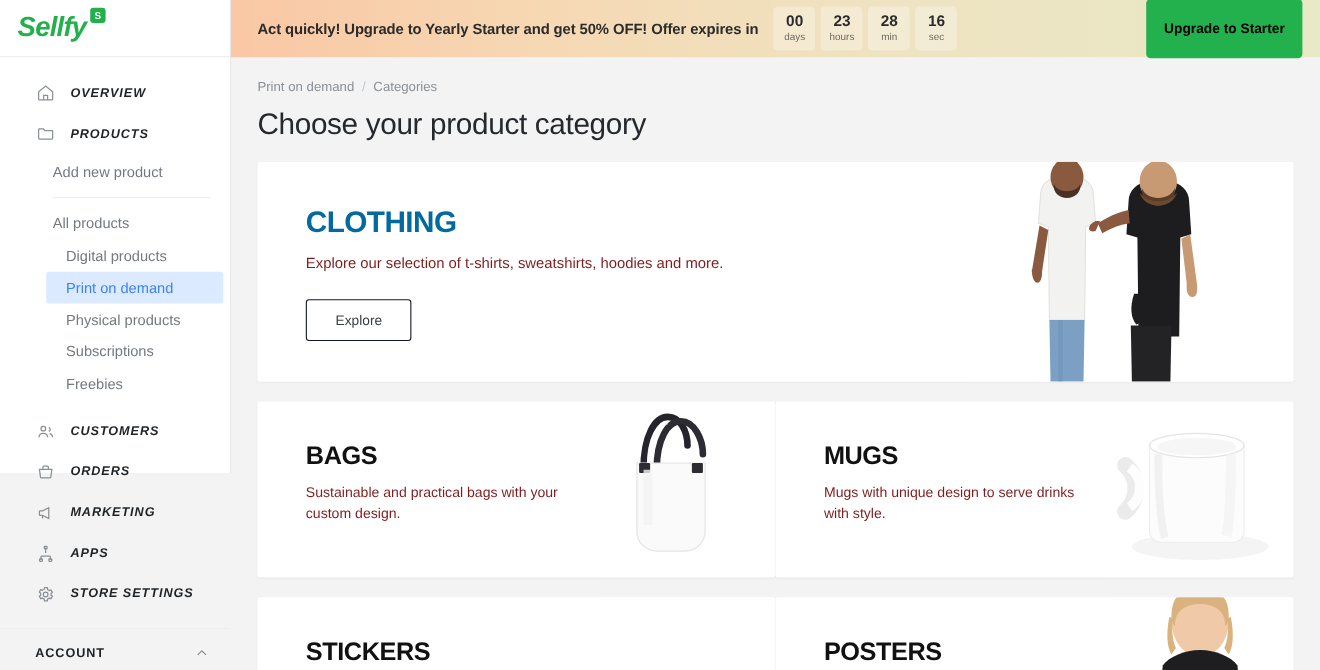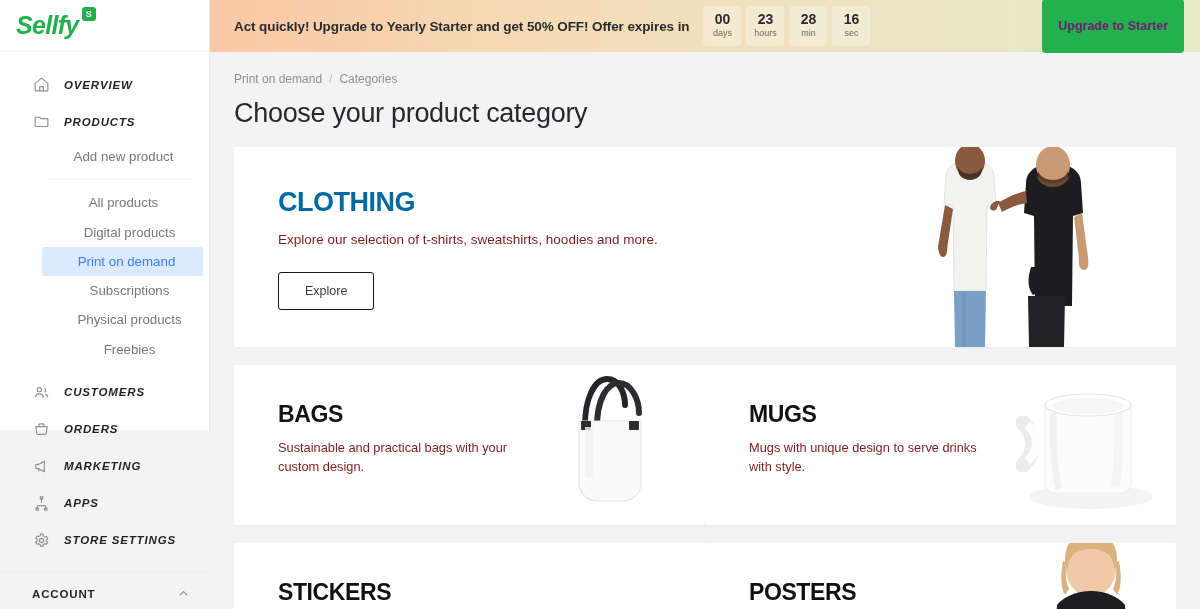--- a/index.html
+++ b/index.html
@@ -11,21 +11,20 @@
     color: #2b2b2b;
   }
   .app { display: flex; width: 1200px; height: 609px; }
 
   
   .sidebar {
     width: 210px; height: 430px; flex: 0 0 210px;
     background: #ffffff;
     border-right: 1px solid #e6e8ea;
     position: relative;
-    text-align: center;
   }
   .logo-wrap {
     height: 52px; display: flex; align-items: center;
     padding-left: 16px;
     border-bottom: 1px solid #eceef0;
   }
   .logo {
     font-size: 25px; font-weight: bold; color: #21b04b;
     letter-spacing: -0.7px; position: relative; font-style: italic;
   }
@@ -83,21 +82,21 @@
   .timer { display: flex; gap: 5px; }
   .tbox {
     width: 38px; height: 40px; border-radius: 4px;
     background: rgba(255,255,255,0.30);
     display: flex; flex-direction: column; align-items: center; justify-content: center;
   }
   .tnum { font-size: 14px; font-weight: bold; color: #2b2b2b; line-height: 1.1; }
   .tunit { font-size: 9px; color: #6d6a5e; line-height: 1.4; }
   .upgrade-btn {
     margin-left: auto;
-    background: #23b14d; color: #701a75; border: none; border-radius: 4px;
+    background: #23b14d; color: #000000; border: none; border-radius: 4px;
     font-size: 12.5px; font-weight: bold; padding: 20px 16px; cursor: pointer;
     font-family: "Liberation Sans", sans-serif;
   }
 
   .content { flex: 1; overflow: hidden; padding: 20px 24px 0 24px; }
   .crumbs { font-size: 12px; color: #9aa0a6; display: flex; gap: 7px; }
   .crumbs .sep { color: #c3c7cb; }
   .crumbs a { color: #8a9096; text-decoration: none; cursor: pointer; }
   .page-title {
     font-size: 27px; font-weight: normal; color: #25292d;
@@ -173,22 +172,22 @@
         </span>
         <span class="nav-label">PRODUCTS</span>
       </div>
 
       <div class="sub-list">
         <div class="sub-item">Add new product</div>
         <div class="divider"></div>
         <div class="sub-item">All products</div>
         <div class="sub-item lvl2">Digital products</div>
         <div class="sub-item active">Print on demand</div>
+        <div class="sub-item lvl2">Physical products</div>
         <div class="sub-item lvl2">Subscriptions</div>
-        <div class="sub-item lvl2">Physical products</div>
         <div class="sub-item lvl2">Freebies</div>
       </div>
 
       <div class="nav-item" style="margin-top:8px;">
         <span class="ico">
           <svg viewBox="0 0 24 24" fill="none" stroke="currentColor" stroke-width="1.6">
             <circle cx="9" cy="8" r="3"></circle>
             <path d="M3.5 19c0-3 2.5-5 5.5-5s5.5 2 5.5 5"></path>
             <path d="M16 6.5a2.6 2.6 0 0 1 0 5"></path>
             <path d="M17 14.5c2.3.5 3.8 2.3 3.8 4.5"></path>

